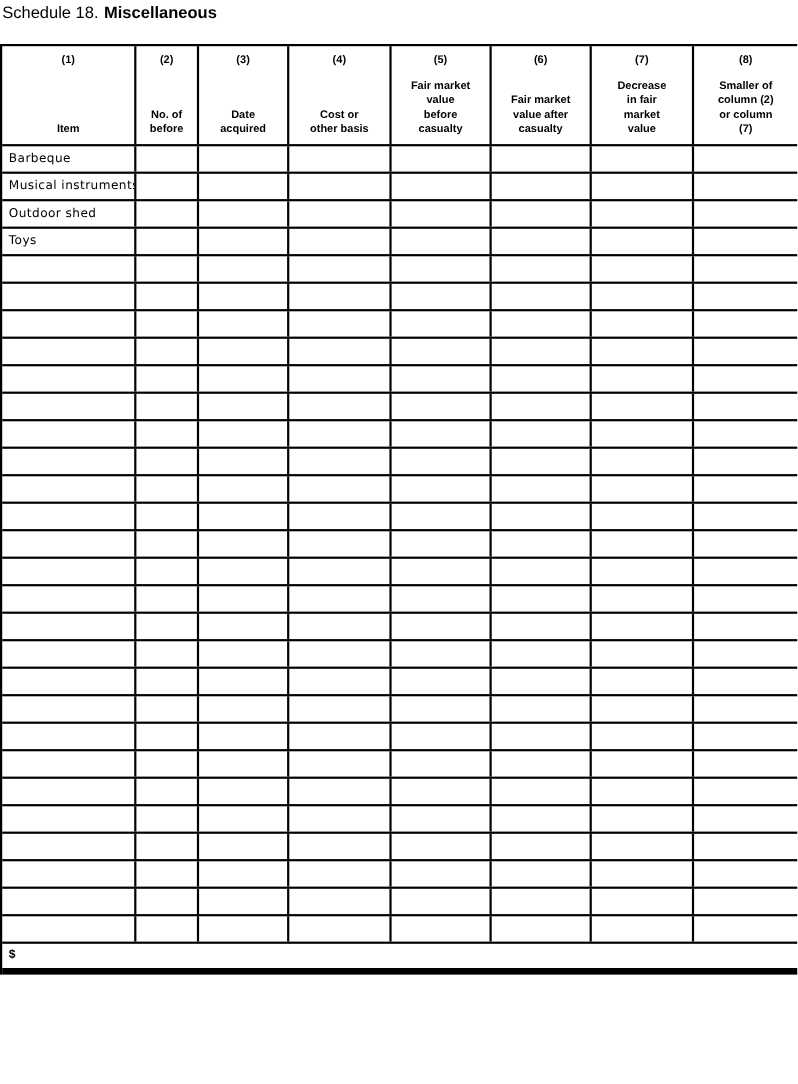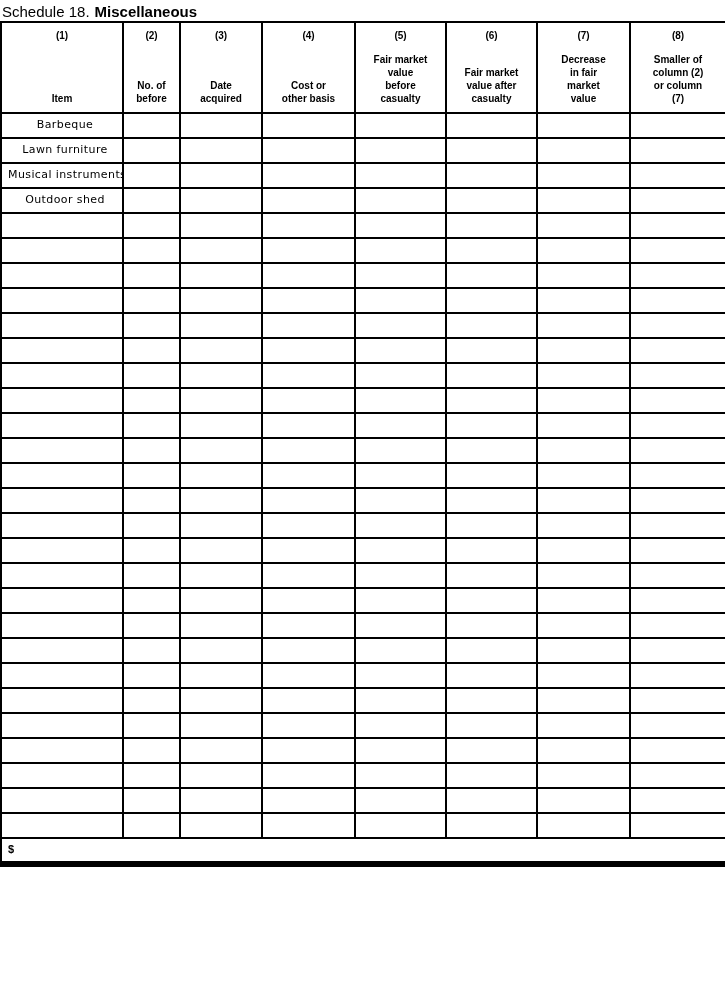--- a/index.html
+++ b/index.html
@@ -9,21 +9,21 @@
   }
   body {
     width: 725px;
     height: 985px;
     overflow: hidden;
     font-family: "Liberation Sans", sans-serif;
     color: #000000;
     position: relative;
   }
   .title {
-    height: 21px;
+    height: 40px;
     box-sizing: border-box;
     padding: 3px 0 0 2px;
     font-size: 15px;
     line-height: 18px;
     white-space: nowrap;
   }
   .title .schedule-name {
     font-weight: bold;
     margin-left: 5px;
   }
@@ -68,21 +68,20 @@
     overflow: hidden;
   }
   .cell:last-child { border-right: none; }
   .item-cell {
     font-family: "DejaVu Sans", sans-serif;
     font-size: 11px;
     line-height: 22px;
     letter-spacing: 0.4px;
     padding-left: 6px;
     white-space: nowrap;
-    text-align: center;
   }
   .total-row {
     display: grid;
     grid-template-columns: 627px 1fr;
     box-sizing: content-box;
     height: 22px;
     border-bottom: 6px solid #000;
   }
   .total-label-cell {
     box-sizing: border-box;
@@ -163,41 +162,41 @@
         <div class="cell item-cell">Barbeque</div>
         <div class="cell"></div>
         <div class="cell"></div>
         <div class="cell"></div>
         <div class="cell"></div>
         <div class="cell"></div>
         <div class="cell"></div>
         <div class="cell"></div>
       </div>
       <div class="row">
-        <div class="cell item-cell">Lawn furniture</div>
-        <div class="cell"></div>
-        <div class="cell"></div>
-        <div class="cell"></div>
-        <div class="cell"></div>
-        <div class="cell"></div>
-        <div class="cell"></div>
-        <div class="cell"></div>
-      </div>
-      <div class="row">
         <div class="cell item-cell">Musical instruments</div>
         <div class="cell"></div>
         <div class="cell"></div>
         <div class="cell"></div>
         <div class="cell"></div>
         <div class="cell"></div>
         <div class="cell"></div>
         <div class="cell"></div>
       </div>
       <div class="row">
         <div class="cell item-cell">Outdoor shed</div>
+        <div class="cell"></div>
+        <div class="cell"></div>
+        <div class="cell"></div>
+        <div class="cell"></div>
+        <div class="cell"></div>
+        <div class="cell"></div>
+        <div class="cell"></div>
+      </div>
+      <div class="row">
+        <div class="cell item-cell">Toys</div>
         <div class="cell"></div>
         <div class="cell"></div>
         <div class="cell"></div>
         <div class="cell"></div>
         <div class="cell"></div>
         <div class="cell"></div>
         <div class="cell"></div>
       </div>
       <div class="row">
         <div class="cell item-cell"></div>

